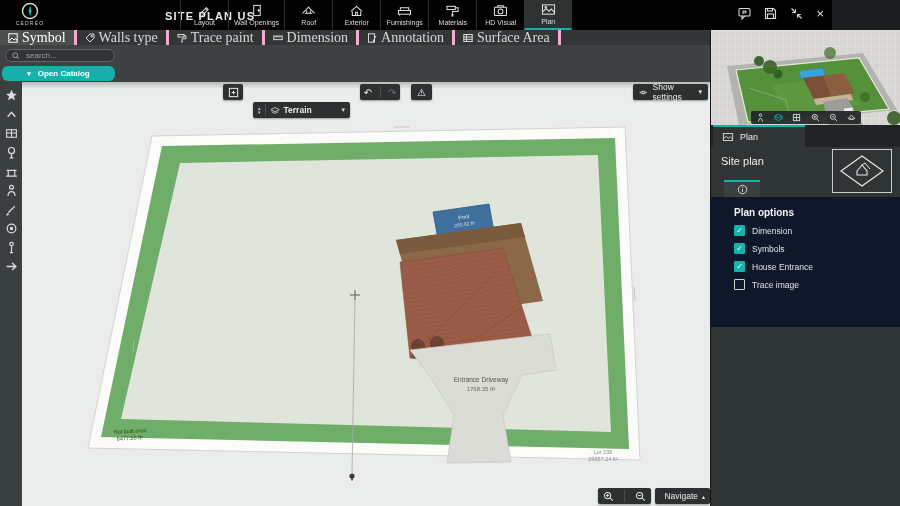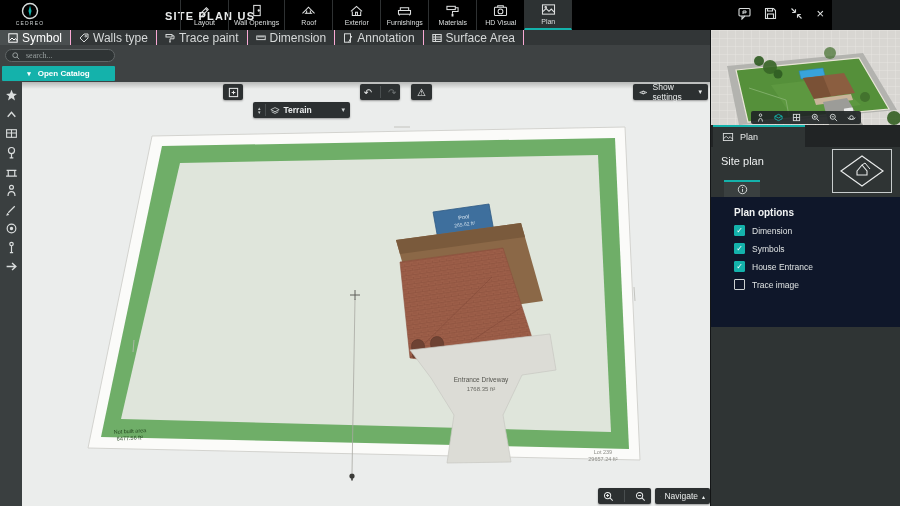--- a/index.html
+++ b/index.html
@@ -24,34 +24,34 @@
   .mtab:first-child{ border-left:1px solid #2e3132; }
   .mtab:last-child{ border-right:1px solid #2e3132; }
   .mtab .lbl{ font-size:7px; white-space:nowrap; }
   .mtab.active{ background:#2d3233; border-bottom:2px solid var(--accent); padding-bottom:0; }
   .win-icons{ position:absolute; right:8px; top:7px; display:flex; gap:13px; align-items:center; color:#d9dcdc; }
   .win-icons .x{ font-size:13px; line-height:13px; color:#e3e6e6; }
 
   
   .toolrow{ position:absolute; left:0; top:30px; width:710px; height:15px; background:#323637;
     display:flex; align-items:stretch; }
-  .tbtn{ display:flex; align-items:center; gap:4px; padding:0 8px; border-right:1px solid #f9a8d4;
-    font-size:12px; color:#d6d9d9; white-space:nowrap; }
+  .tbtn{ display:flex; align-items:center; gap:4px; padding:0 8px; border-right:3px solid #f9a8d4;
+    font-size:14px; color:#d6d9d9; white-space:nowrap;font-family:Liberation Serif, serif; }
   .tbtn.active{ background:#4a4f50; color:#ffffff; }
 
   
   .catstrip{ position:absolute; left:0; top:45px; width:710px; height:37px; background:#3e4243; }
   .search{ position:absolute; left:5px; top:4px; width:110px; height:13px; border-radius:7px;
     background:#2f3435; border:1px solid #606566; display:flex; align-items:center; gap:4px; padding:0 6px; }
   .search input{ flex:1; min-width:0; background:transparent; border:none; outline:none;
-    color:#ced3d3; font-size:8px; font-family:Liberation Serif, serif; }
+    color:#ced3d3; font-size:8px; font-family:Liberation Sans, sans-serif; }
   .search input::placeholder{ color:#99a0a0; }
   .opencat{ position:absolute; left:2px; top:21px; width:113px; height:15px; background:var(--accent);
     display:flex; align-items:center; justify-content:center; gap:7px; color:#fff; font-size:8px;
-    font-weight:bold; border-radius:1px; }
+    font-weight:bold; border-radius:6px; }
   .opencat .chev{ font-size:7px; }
 
   
   .sidebar{ position:absolute; left:0; top:82px; width:22px; height:424px; background:#3a3f40;
     display:flex; flex-direction:column; align-items:center; padding-top:7px; gap:6px; }
   .sicon{ width:13px; height:13px; color:#dadddd; flex:0 0 auto; }
 
   
   .canvas{ position:absolute; left:22px; top:82px; width:688px; height:424px; background:#ebedec; }
   .canvas::before{ content:""; position:absolute; left:0; top:0; width:100%; height:7px;

